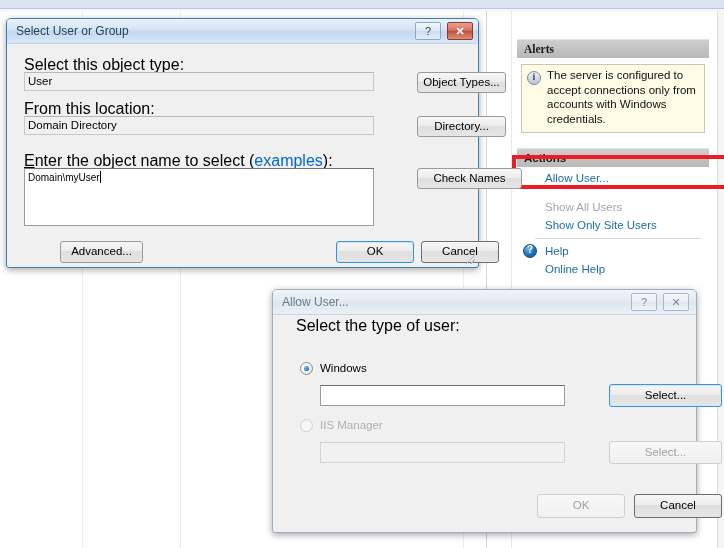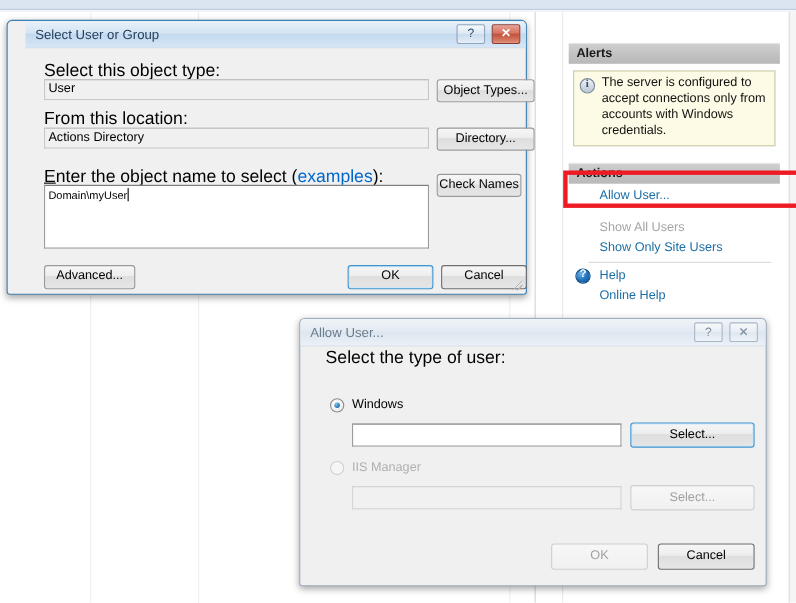--- a/index.html
+++ b/index.html
@@ -42,21 +42,21 @@
     background:#ffffff;
   }
   .panel-header {
     height:19px; line-height:19px;
     padding-left:7px;
     font-weight:bold; font-size:11.5px;
     color:#1a1a1a;
     background:linear-gradient(to bottom,#cfcfcf 0%,#c2c2c2 50%,#b9b9b9 100%);
     border-top:1px solid #e4e4e4;
   }
-  #alerts-header { position:absolute; left:0; top:28px; width:192px; }
+  #alerts-header { position:absolute; left:0; top:28px; width:192px;font-family:Liberation Serif, serif; }
   #alerts-box {
     position:absolute; left:4px; top:53px; width:184px; height:69px;
     background:#fdfbe6;
     border:1px solid #c9c9aa;
     padding:5px 5px 17px 4px;
   }
   #alert-icon {
     position:absolute; left:5px; top:6px;
     width:14px; height:14px; border-radius:50%;
     background:linear-gradient(to bottom,#eef3f8,#b9c6d4);
@@ -198,20 +198,21 @@
   .btn {
     position:absolute;
     background:linear-gradient(to bottom,#f6f6f6 0%,#ededed 45%,#dedede 47%,#e6e6e6 100%);
     border:1px solid #9a9a9a;
     border-radius:3px;
     font-size:11.5px; color:#000;
     text-align:right;
     line-height:1;
     display:flex; align-items:center; justify-content:center;
     white-space:nowrap;
+    margin-left:36px;
   }
   .btn.default {
     border:1px solid #6e6e6e;
   }
   .btn.focused {
     border:1px solid #3d94cf;
     box-shadow:inset 0 0 0 1px #cfe7f7;
   }
   .btn.disabled {
     color:#a0a0a0;
@@ -239,21 +240,21 @@
   .radio-label.disabled { color:#b0b0b0; }
 
   .resize-grip {
     position:absolute; width:9px; height:9px;
     background:
       linear-gradient(135deg, transparent 45%, #b4b4b4 45%, #b4b4b4 55%, transparent 55%),
       linear-gradient(135deg, transparent 70%, #b4b4b4 70%, #b4b4b4 80%, transparent 80%);
   }
 
   
-  #dlg-select-user { left:6px; top:18px; width:473px; height:250px;padding-left:16px; }
+  #dlg-select-user { left:6px; top:18px; width:473px; height:250px; }
   #dlg-select-user .dialog-body { height:222px; }
 
   
   #dlg-allow-user { left:272px; top:289px; width:425px; height:244px; }
   #dlg-allow-user .dialog-body { height:216px; }
 </style>
 </head>
 <body>
 
 <div id="bg-root">
@@ -304,27 +305,27 @@
     <div class="titlebtn close-red" style="right:5px;">✕</div>
   </div>
 
   <div class="dialog-body">
 
     <div class="field-label" style="left:17px; top:12px;">Select this object type:</div>
     <div class="readonly-input" style="left:17px; top:28px; width:350px; height:19px;">User</div>
     <div class="btn" style="left:374px; top:28px; width:89px; height:21px;">Object Types...</div>
 
     <div class="field-label" style="left:17px; top:56px;">From this location:</div>
-    <div class="readonly-input" style="left:17px; top:72px; width:350px; height:19px;">Actions Directory</div>
+    <div class="readonly-input" style="left:17px; top:72px; width:350px; height:19px;">Domain Directory</div>
     <div class="btn" style="left:374px; top:72px; width:89px; height:21px;">Directory...</div>
 
     <div class="field-label" style="left:17px; top:108px;"><span class="ulabel">E</span><span>nter the object name to select (</span><span class="link-inline">examples</span><span>):</span></div>
 
     <div class="text-input" style="left:17px; top:124px; width:350px; height:58px;"><span>Domain\myUser</span><span class="caret"></span></div>
-    <div class="btn" style="left:374px; top:114px; width:77px; height:21px;">Check Names</div>
+    <div class="btn" style="left:374px; top:124px; width:105px; height:21px;">Check Names</div>
 
     <div class="btn" style="left:17px; top:197px; width:83px; height:22px;">Advanced...</div>
     <div class="btn focused" style="left:293px; top:197px; width:78px; height:22px;">OK</div>
     <div class="btn default" style="left:378px; top:197px; width:78px; height:22px;">Cancel</div>
 
     <div class="resize-grip" style="right:3px; bottom:2px;"></div>
   </div>
 </div>
 
 <div class="dialog inactive" id="dlg-allow-user">

